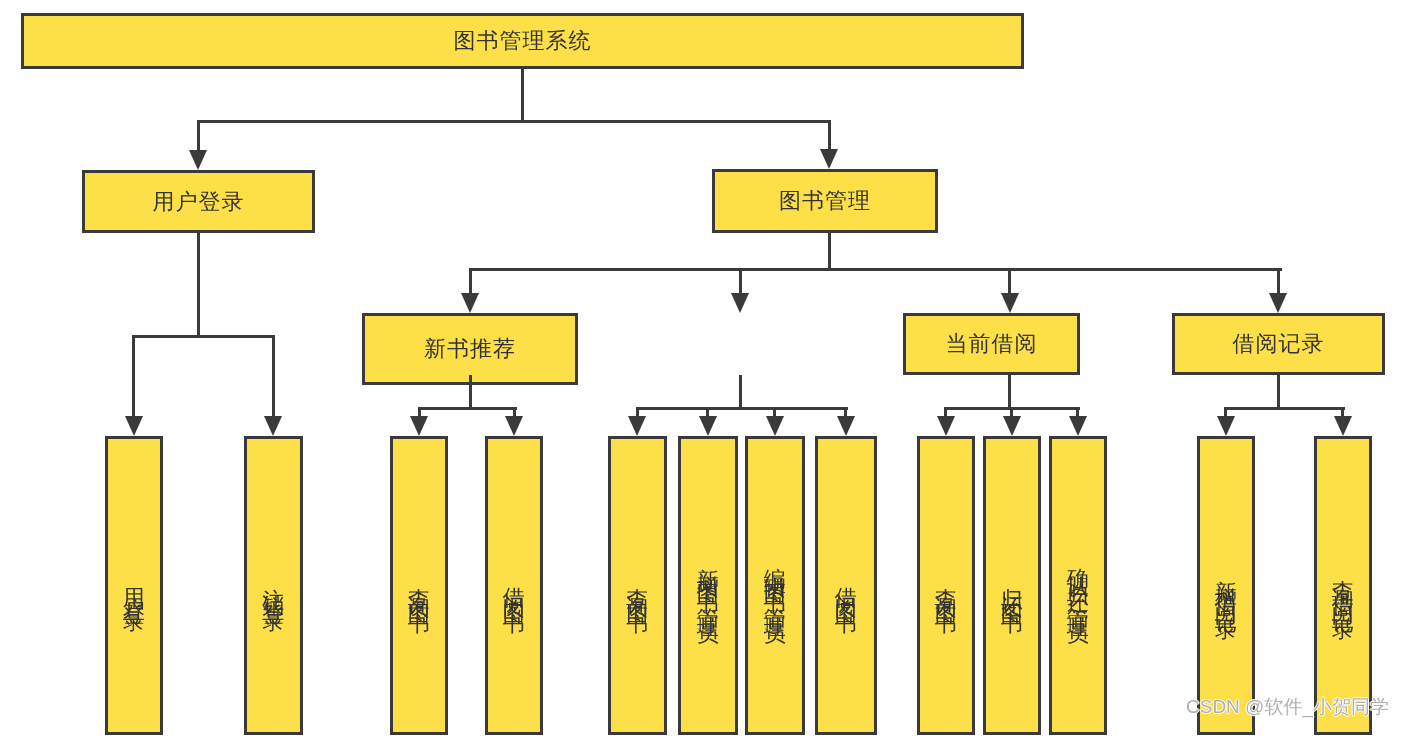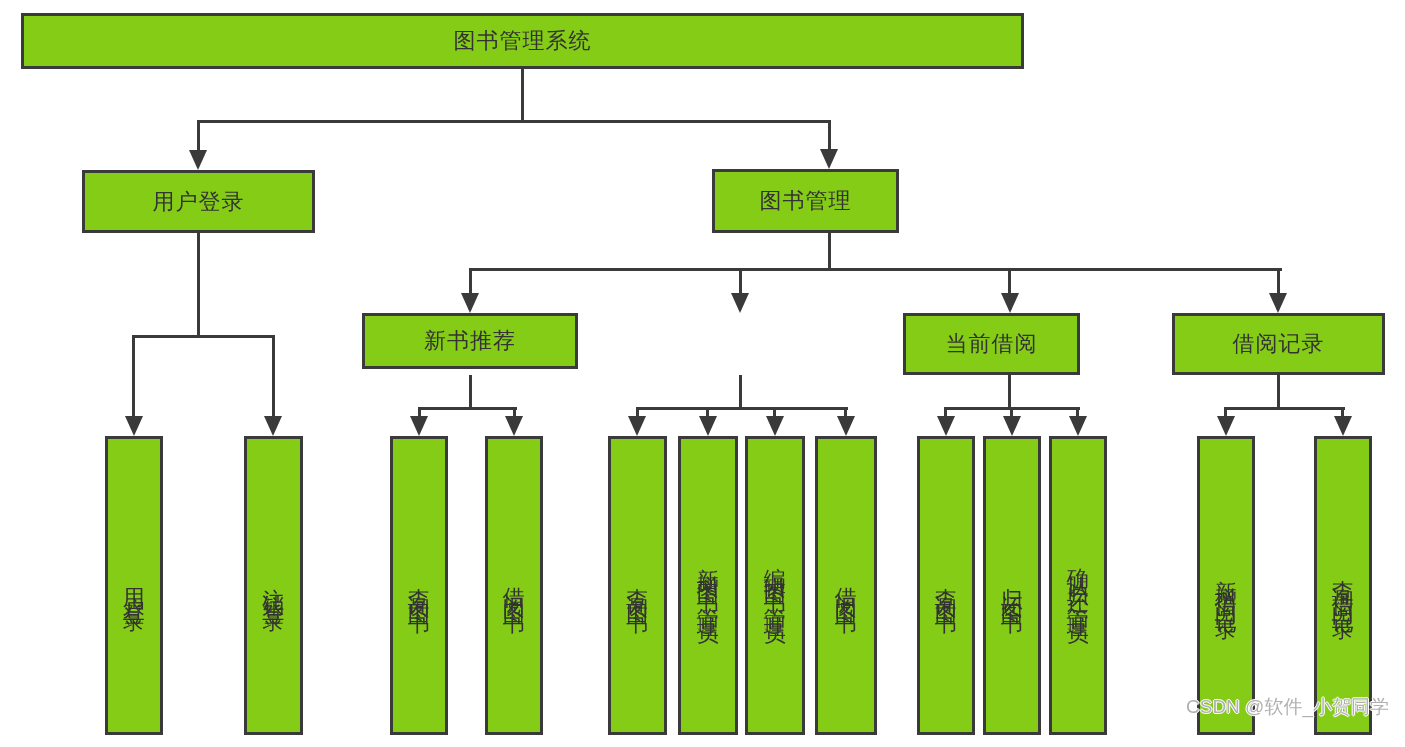--- a/index.html
+++ b/index.html
@@ -8,21 +8,21 @@
     --background:#ffffff;
     --watermark:#b0b0b0;
   }
   html,body{margin:0;padding:0;background:var(--background);}
   .stage{
     position:relative;width:1405px;height:747px;background:var(--background);
     font-family:"Liberation Sans","DejaVu Sans",sans-serif;color:var(--text);
     overflow:hidden;
   }
   .box{
-    position:absolute;box-sizing:border-box;background:#84cc16;
+    position:absolute;box-sizing:border-box;background:#fde047;
     border:3px solid var(--line);
     display:flex;align-items:center;justify-content:center;
   }
   .h-label{font-size:22px;letter-spacing:1px;white-space:nowrap;}
   .v-label{
     writing-mode:vertical-rl;text-orientation:mixed;
     font-size:22px;letter-spacing:8px;line-height:1.15;white-space:nowrap;
   }
   .ln{position:absolute;background:var(--line);}
   .arw{
@@ -48,21 +48,21 @@
   <div class="ln" style="left:521px;top:69px;width:3px;height:53px"></div>
   <div class="ln" style="left:198px;top:120px;width:633px;height:3px"></div>
   <div class="ln" style="left:197px;top:120px;width:3px;height:32px"></div>
   <div class="arw" style="left:189px;top:150px"></div>
   <div class="ln" style="left:828px;top:120px;width:3px;height:31px"></div>
   <div class="arw" style="left:820px;top:149px"></div>
 
   <div class="box" style="left:82px;top:170px;width:233px;height:63px">
     <span class="h-label">用户登录</span>
   </div>
-  <div class="box" style="left:712px;top:169px;width:187px;height:64px">
+  <div class="box" style="left:712px;top:169px;width:226px;height:64px">
     <span class="h-label">图书管理</span>
   </div>
 
   <div class="ln" style="left:197px;top:233px;width:3px;height:103px"></div>
   <div class="ln" style="left:132px;top:335px;width:143px;height:3px"></div>
   <div class="ln" style="left:132px;top:335px;width:3px;height:81px"></div>
   <div class="ln" style="left:272px;top:335px;width:3px;height:81px"></div>
   <div class="arw" style="left:125px;top:416px"></div>
   <div class="arw" style="left:264px;top:416px"></div>
 
@@ -70,21 +70,21 @@
   <div class="ln" style="left:469px;top:268px;width:813px;height:3px"></div>
   <div class="ln" style="left:469px;top:268px;width:3px;height:28px"></div>
   <div class="ln" style="left:739px;top:268px;width:3px;height:28px"></div>
   <div class="ln" style="left:1008px;top:268px;width:3px;height:28px"></div>
   <div class="ln" style="left:1277px;top:268px;width:3px;height:28px"></div>
   <div class="arw" style="left:461px;top:293px"></div>
   <div class="arw" style="left:731px;top:293px"></div>
   <div class="arw" style="left:1001px;top:293px"></div>
   <div class="arw" style="left:1269px;top:293px"></div>
 
-  <div class="box" style="left:362px;top:313px;width:216px;height:56px">
+  <div class="box" style="left:362px;top:313px;width:216px;height:72px">
     <span class="h-label">新书推荐</span>
   </div>
   <div class="box" style="left:903px;top:313px;width:177px;height:62px">
     <span class="h-label">当前借阅</span>
   </div>
   <div class="box" style="left:1172px;top:313px;width:213px;height:62px">
     <span class="h-label">借阅记录</span>
   </div>
 
   <div class="ln" style="left:469px;top:375px;width:3px;height:35px"></div>

